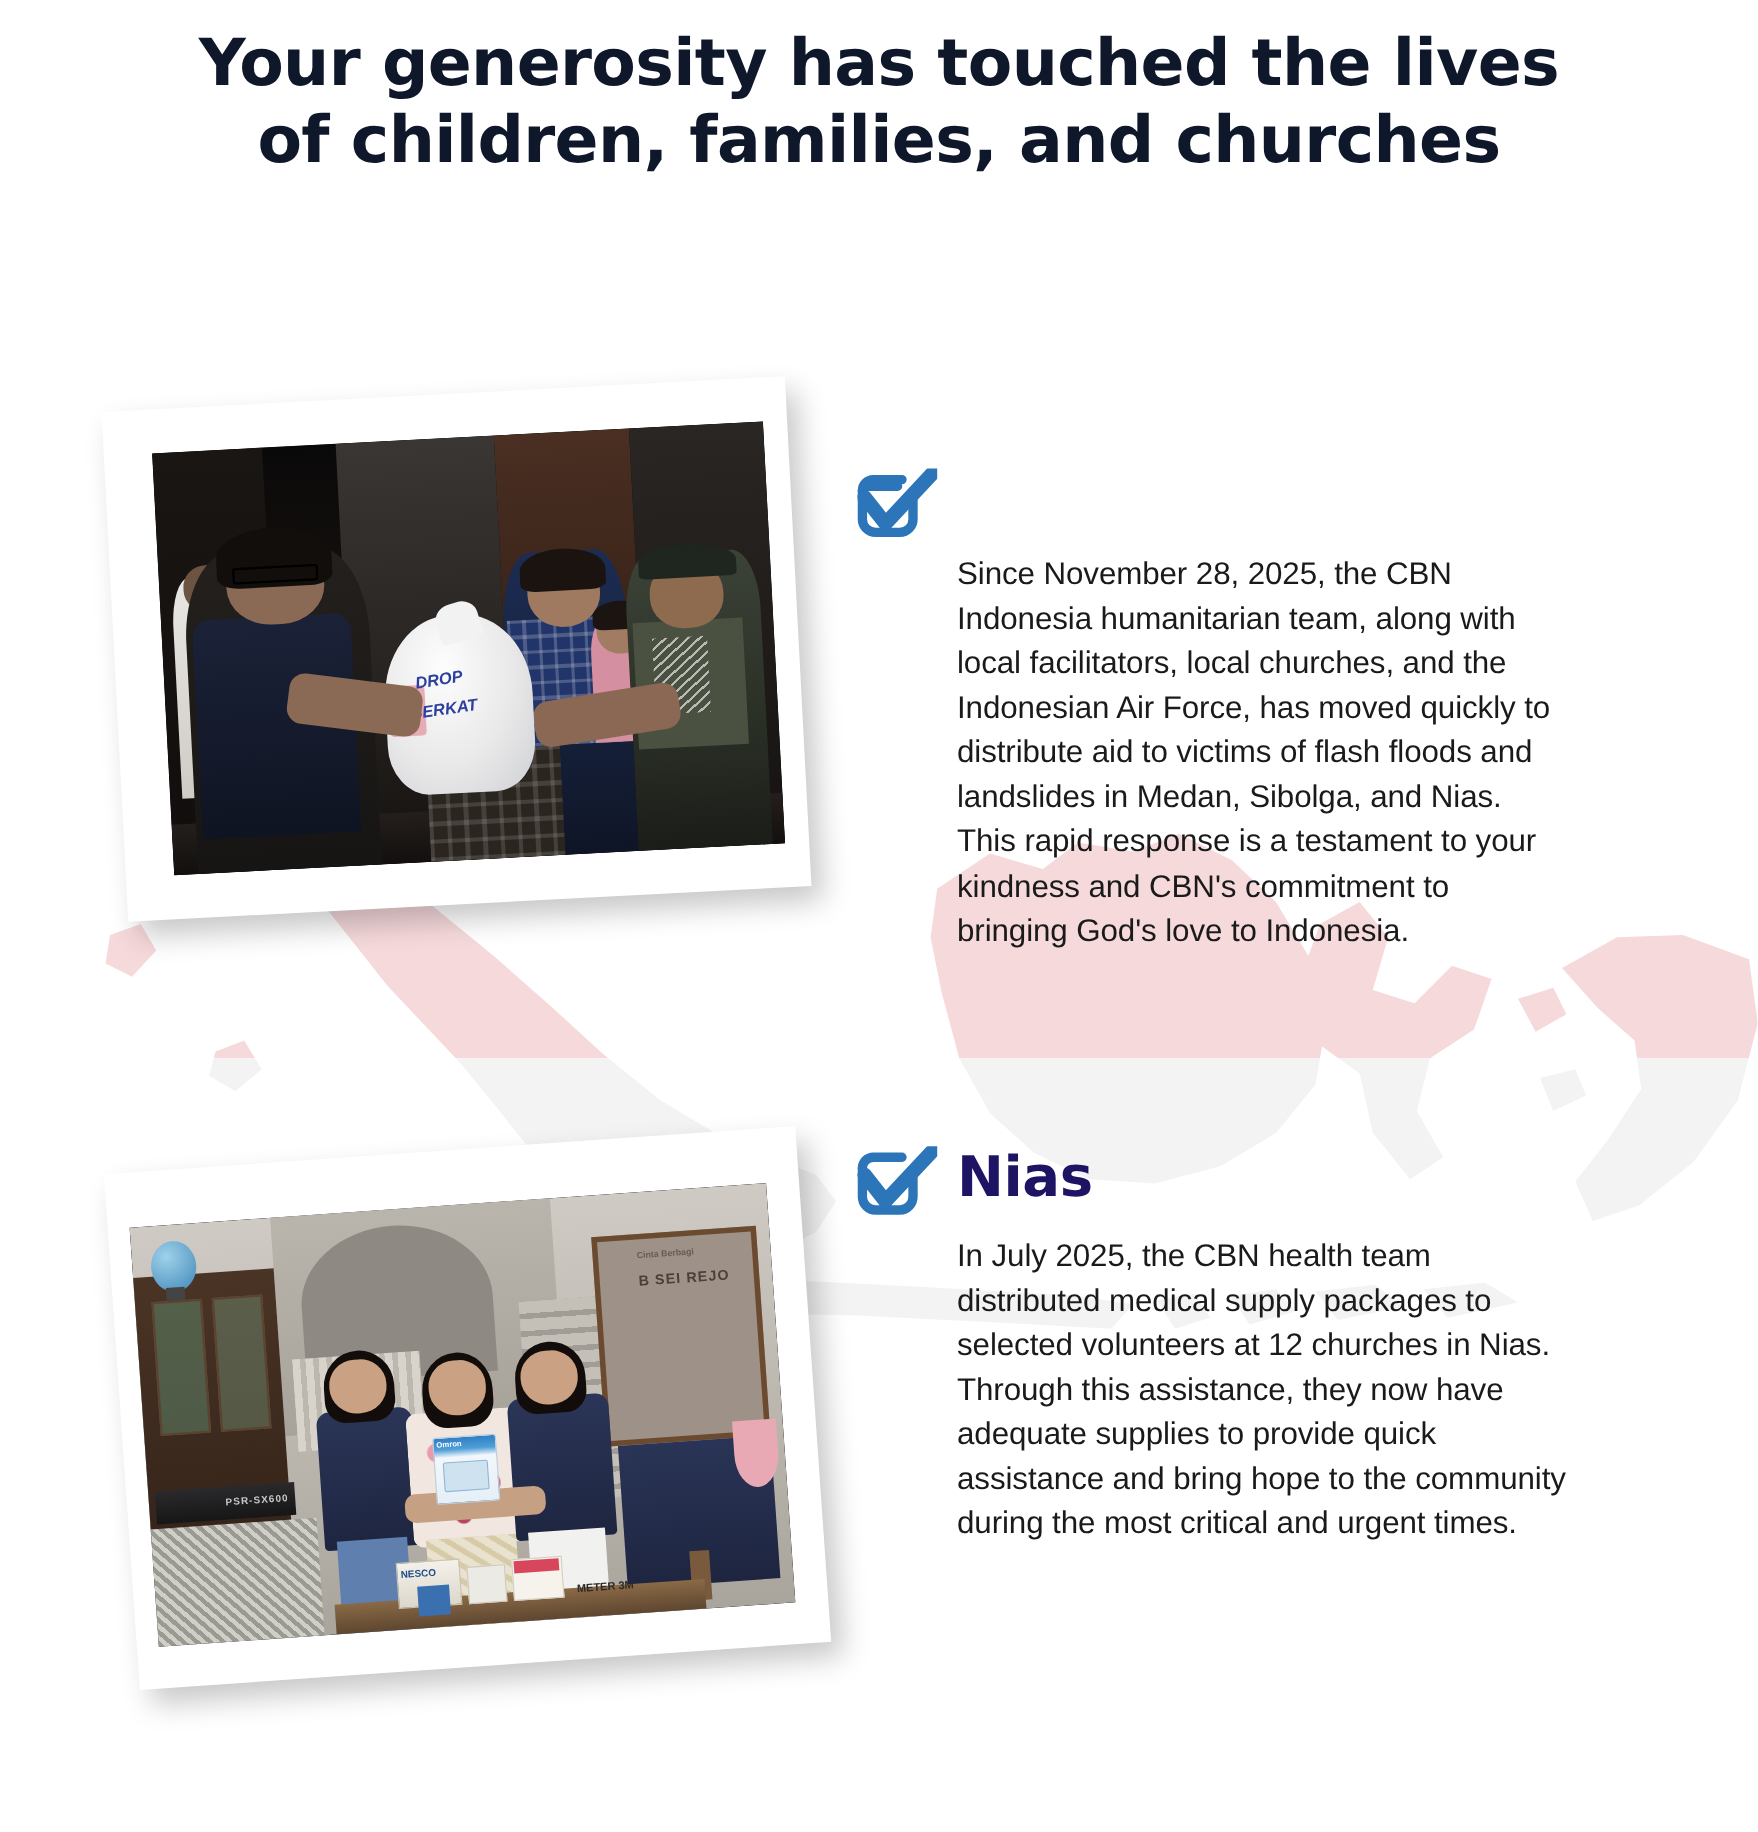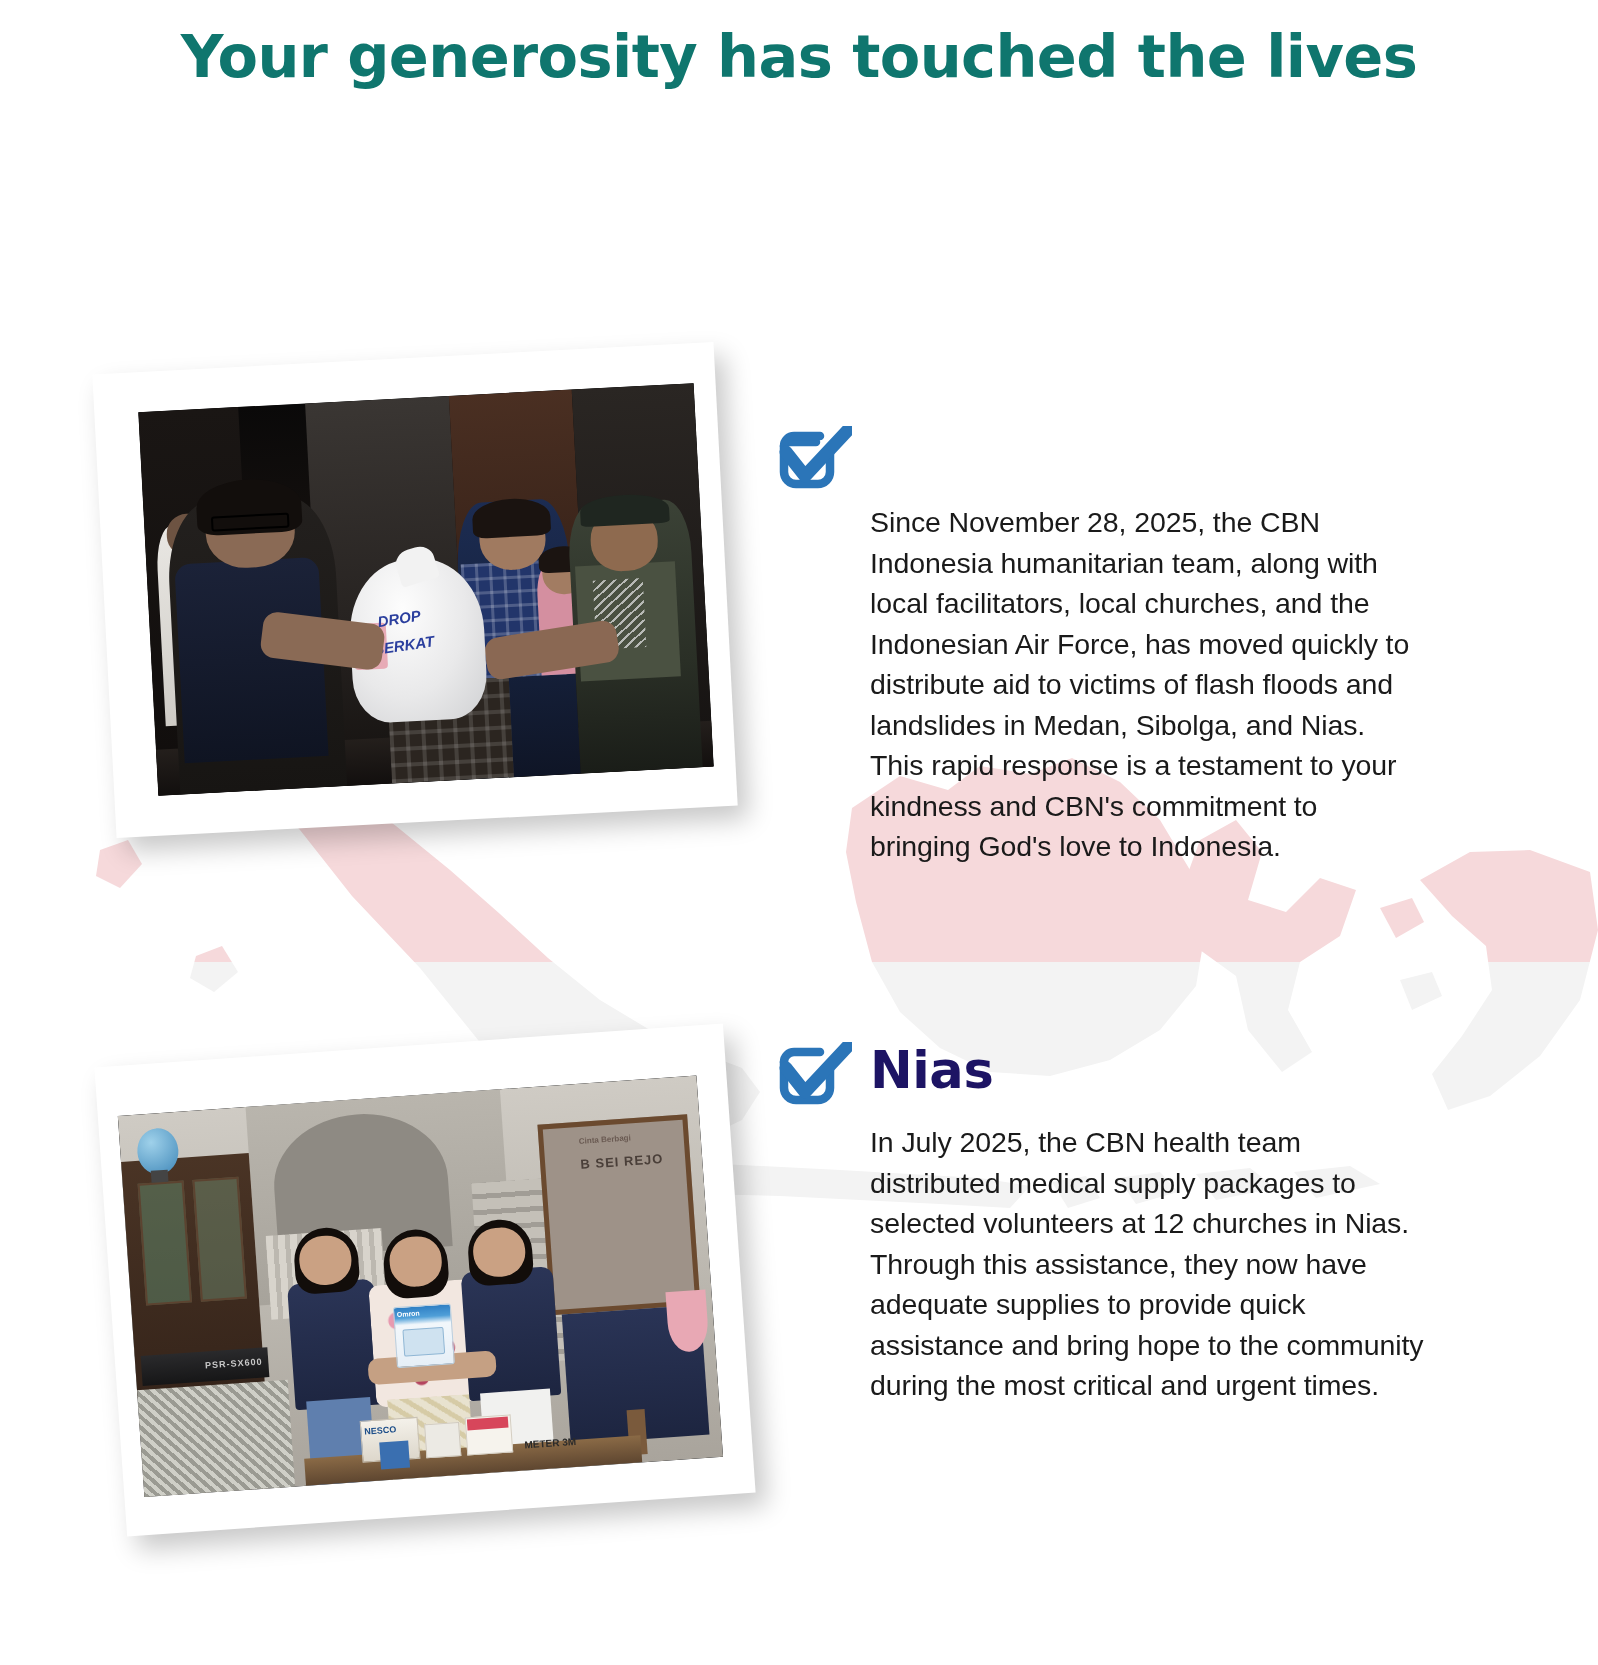--- a/index.html
+++ b/index.html
@@ -29,21 +29,21 @@
   
   #headline {
     position:absolute;
     left:0; top:22px;
     width:1598px;
     text-align:center;
     z-index:5;
   }
   #headline .hl-line {
     display:block;
-    color:#0f766e;
+    color:#0f172a;
     font-family:"DejaVu Sans", sans-serif;
     font-weight:bold;
     font-size:59px;
     line-height:70px;
     letter-spacing:-0.6px;
     white-space:nowrap;
   }
 
   
   .photo-frame {
@@ -351,20 +351,21 @@
         <use href="#archipelago" fill="#f6d9db"></use>
       </g>
       <g clip-path="url(#botHalf)">
         <use href="#archipelago" fill="#f3f3f3"></use>
       </g>
     </svg>
   </div>
 
   <div id="headline">
     <span class="hl-line">Your generosity has touched the lives</span>
+    <span class="hl-line">of children, families, and churches</span>
   </div>
 
   <div class="photo-frame" id="photo-medan">
     <div class="photo-inner">
       <div class="scene">
         <div class="s1-bg"></div>
         <div class="s1-doorL"></div>
         <div class="s1-wall"></div>
         <div class="s1-door"></div>
         <div class="s1-rwall"></div>

